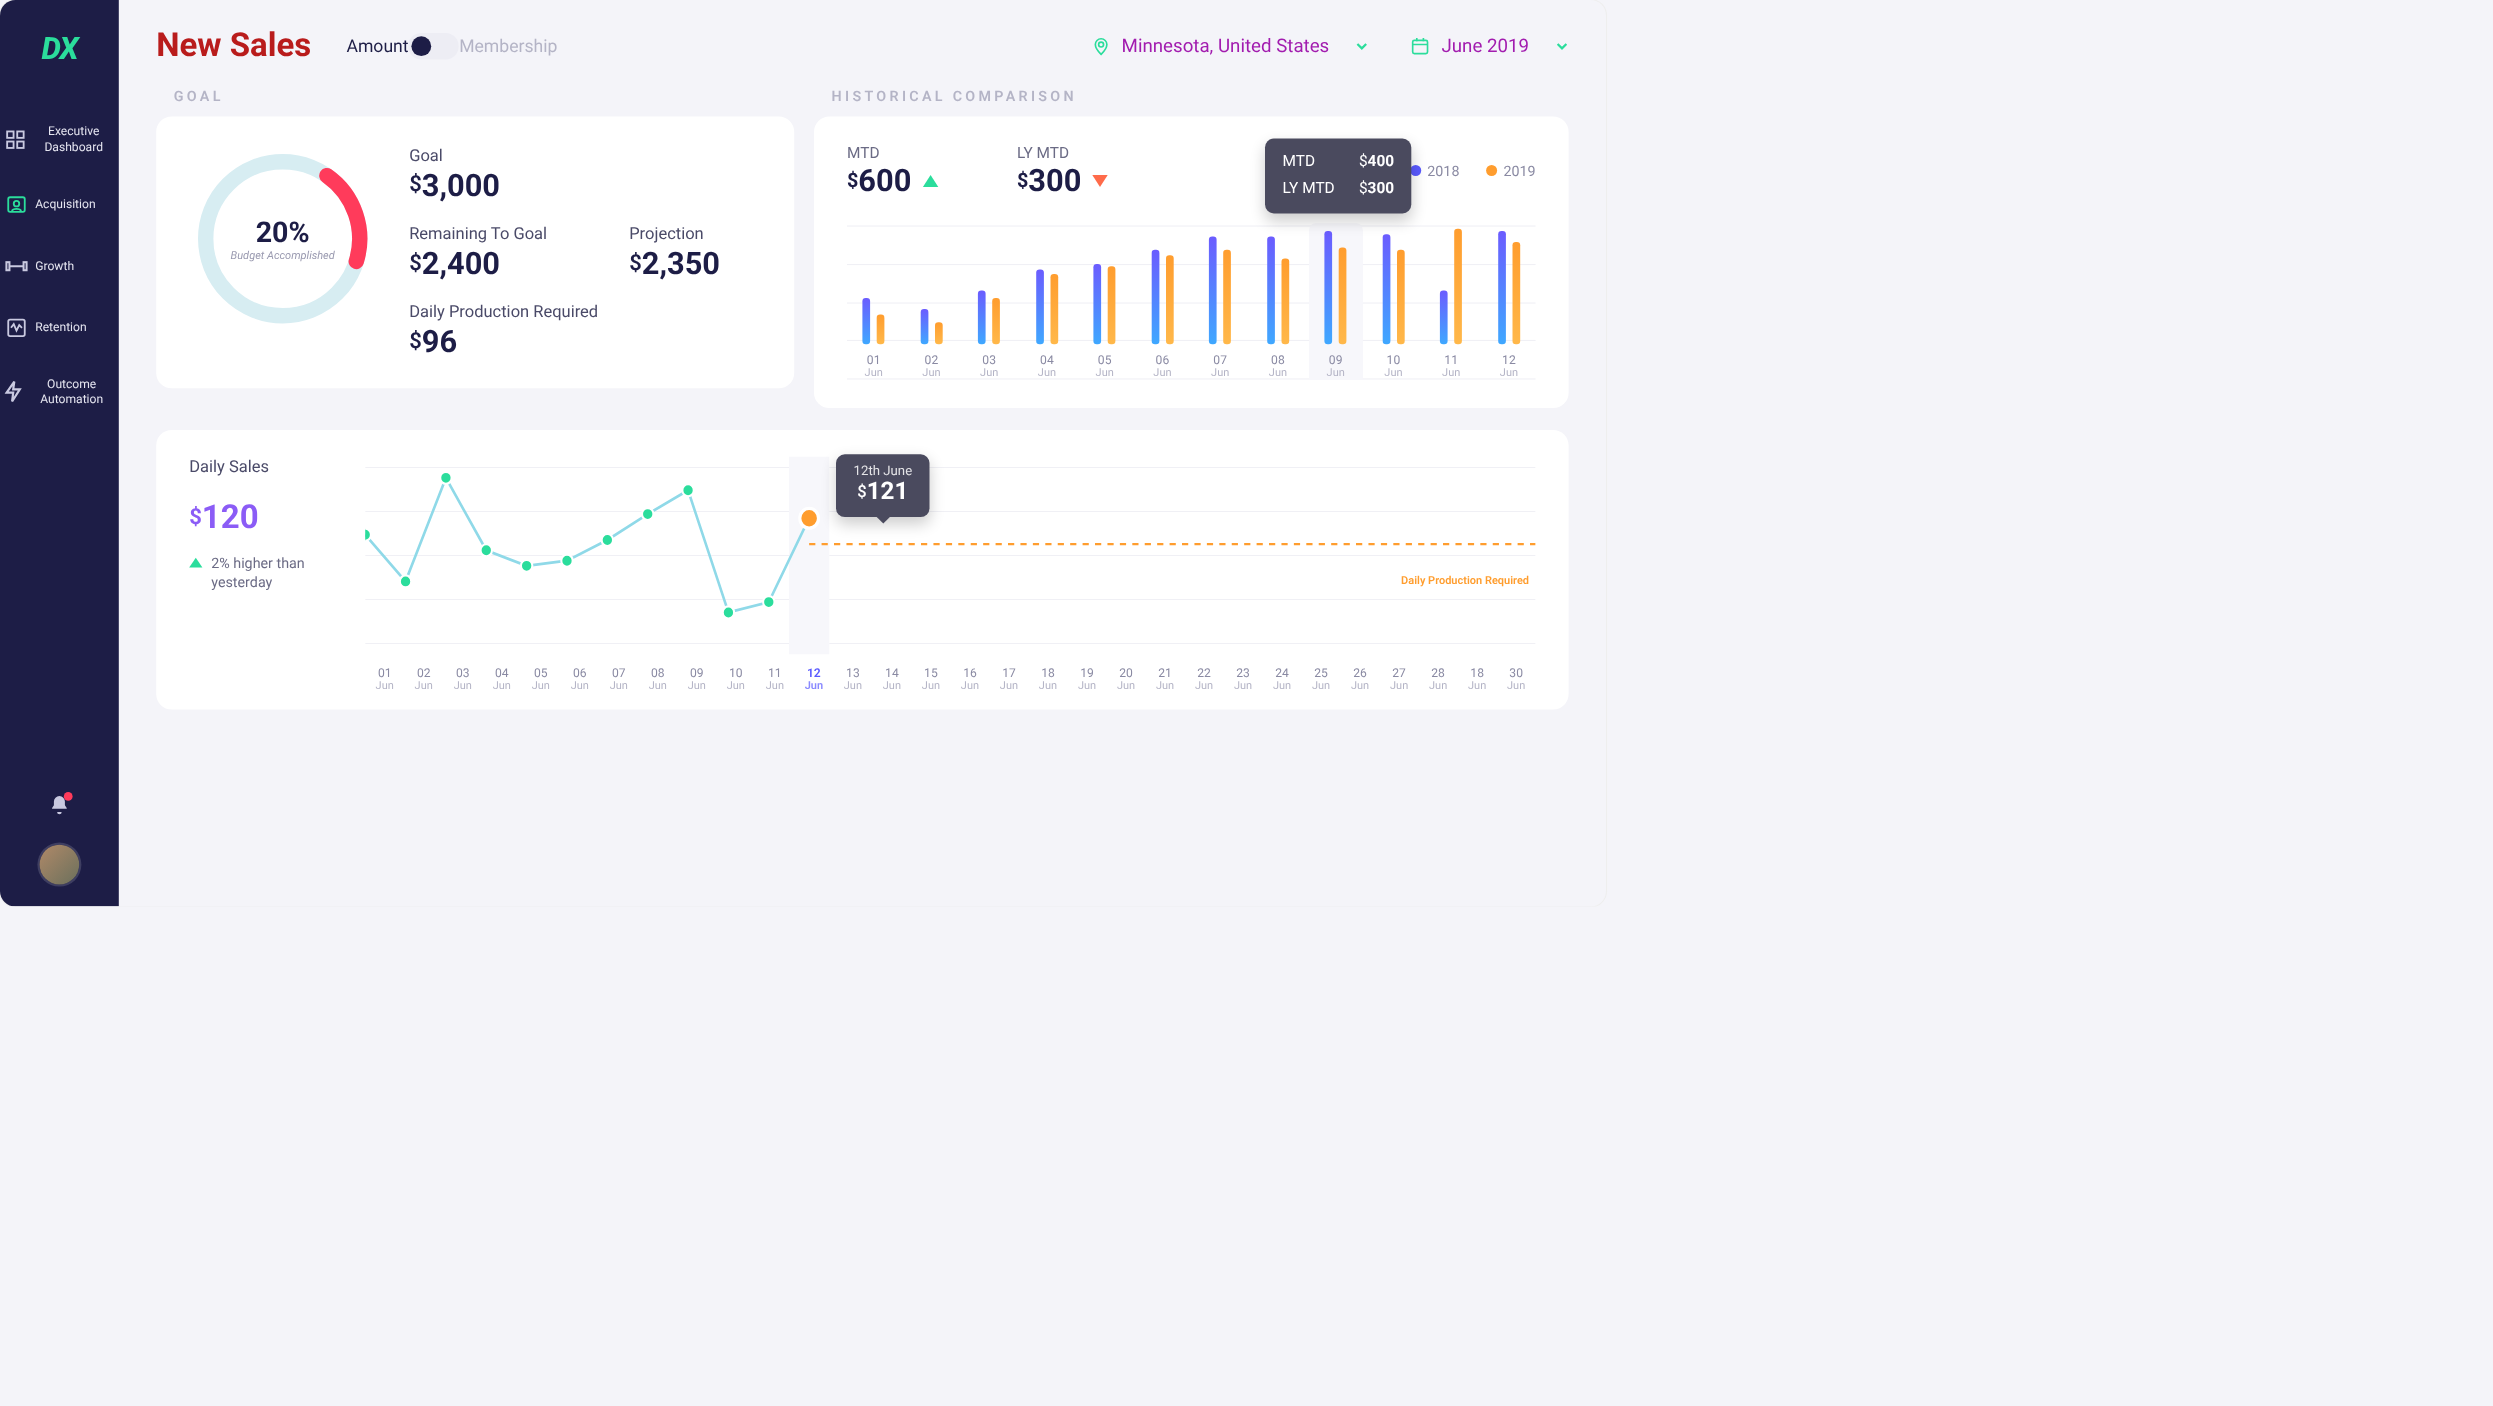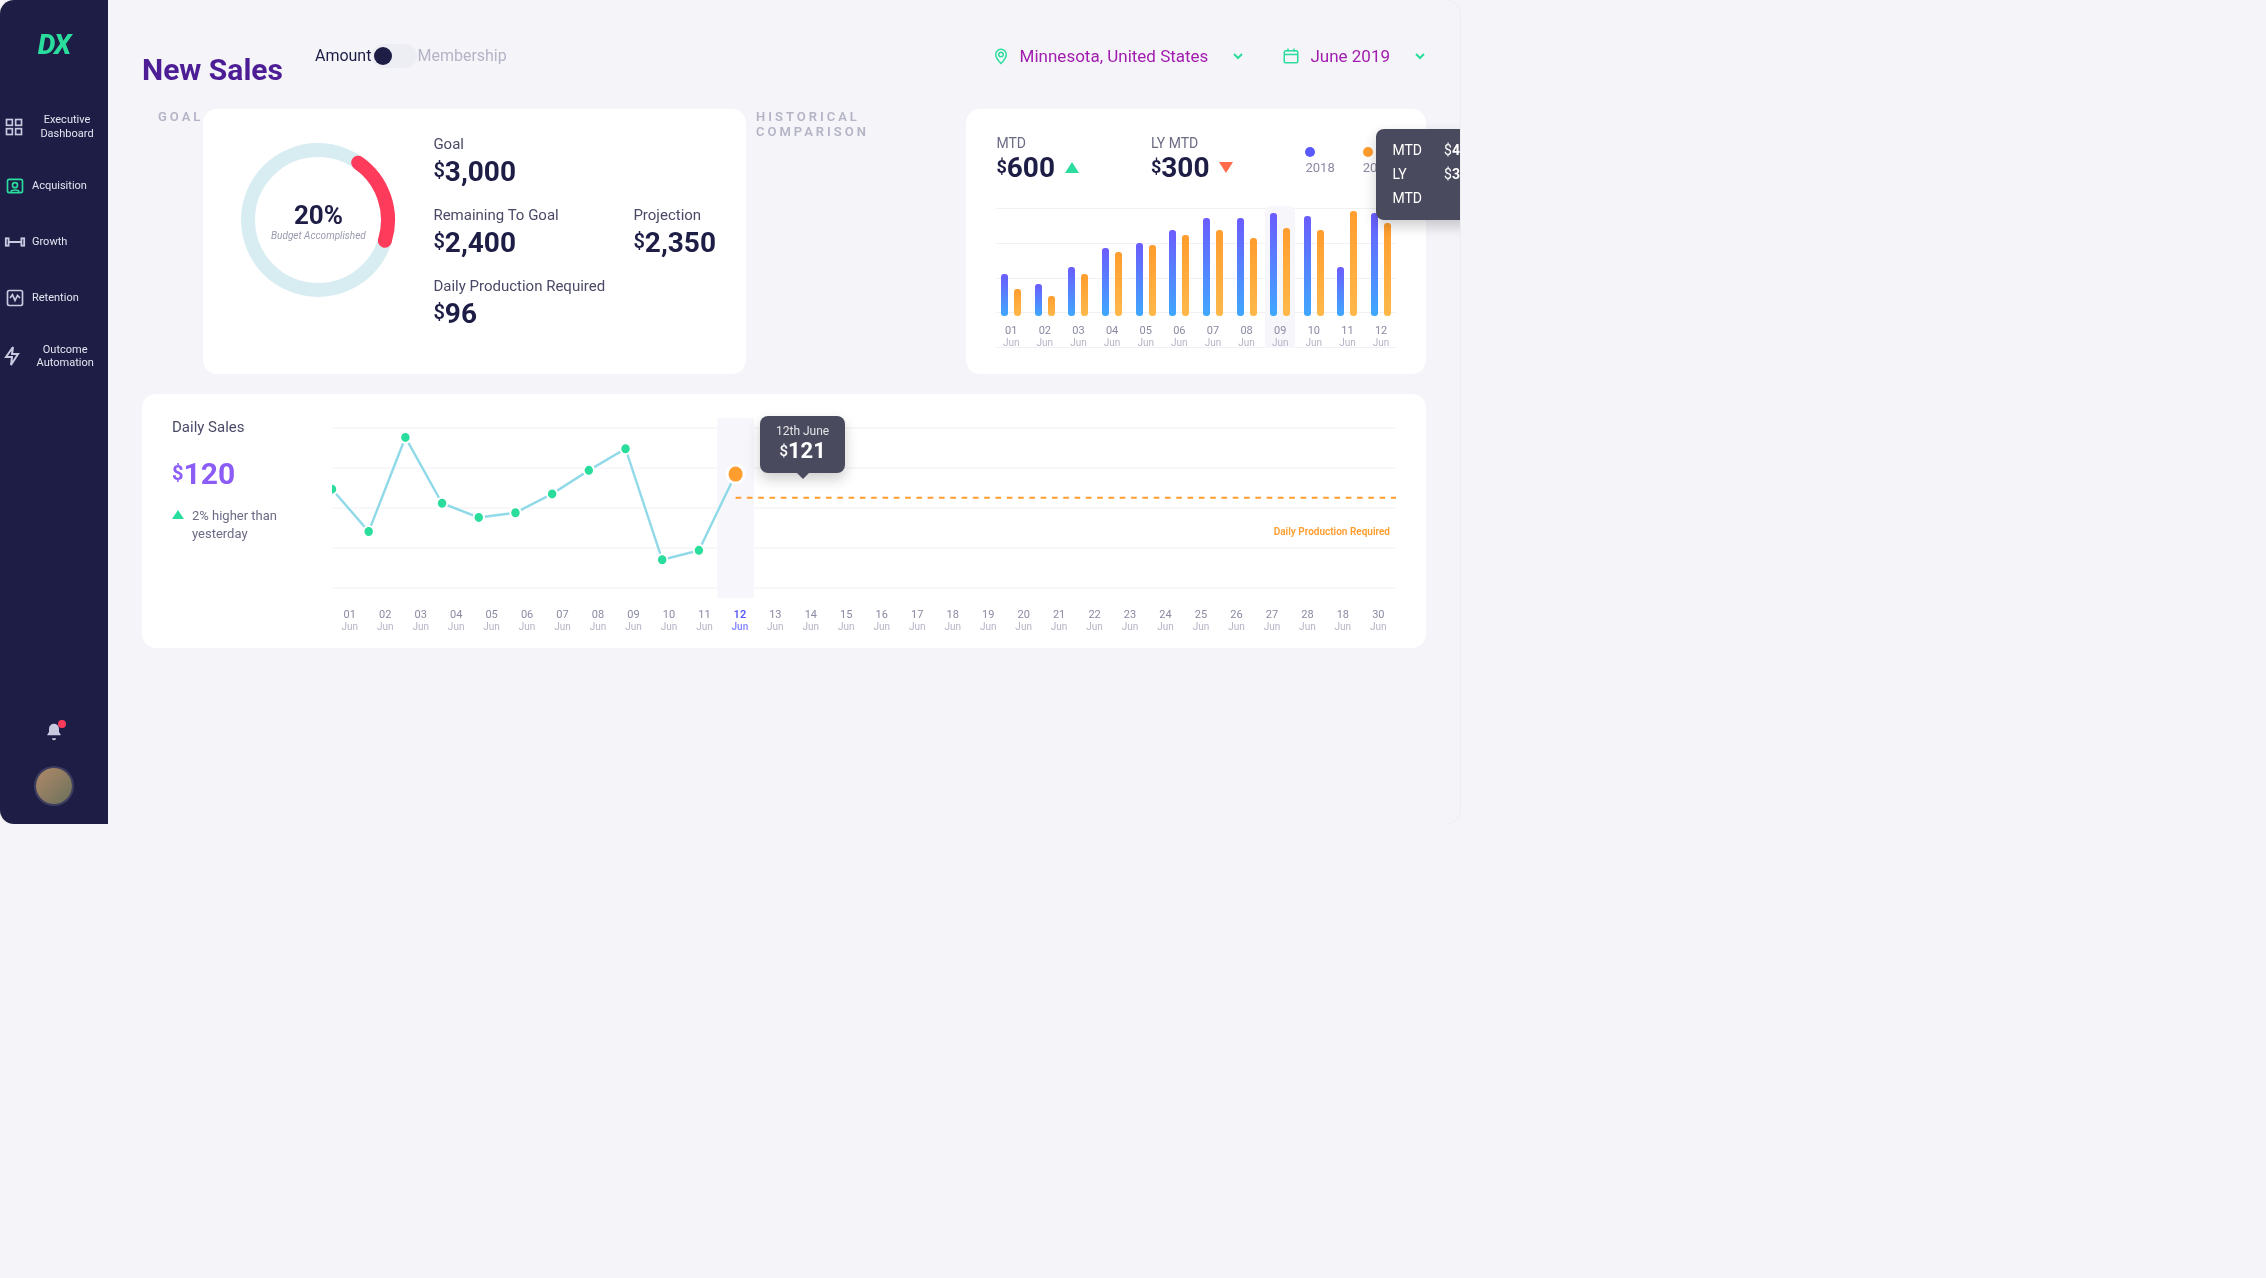--- a/index.html
+++ b/index.html
@@ -12,32 +12,32 @@
 .nav-item .ic { width: 22px; height: 22px; display: flex; align-items: center; justify-content: center; }
 .nav-item span { font-size: 11px; color: #E5E5F0; text-align: center; line-height: 1.25; }
 .nav-item.active .ic svg { stroke: #2BDD9C; }
 .sidebar-bottom { margin-top: auto; display: flex; flex-direction: column; align-items: center; gap: 22px; }
 .bell { position: relative; }
 .bell-dot { position: absolute; top: -2px; right: -2px; width: 8px; height: 8px; background: #FF3B5B; border-radius: 50%; }
 .avatar { width: 36px; height: 36px; border-radius: 50%; background: linear-gradient(135deg,#b08968,#6b705c); box-shadow: 0 0 0 2px rgba(255,255,255,0.15); }
 
 .main { flex: 1; padding: 24px 34px 24px 34px; overflow: auto; }
 .topbar { display: flex; align-items: center; gap: 32px; margin-bottom: 22px; }
-.page-title { font-size: 30px; font-weight: 700; color: #4c1d95; margin-top: 28px; }
+.page-title { font-size: 30px; font-weight: 700; color: #b91c1c; }
 .toggle-wrap { display: flex; align-items: center; font-size: 16px; color: #1D1D46; }
 .toggle-wrap .muted { color: #B4B4C6; }
 .switch { width: 46px; height: 24px; background: #EDEDF4; border-radius: 20px; position: relative; cursor: pointer; }
 .switch::after { content: ""; position: absolute; left: 3px; top: 3px; width: 18px; height: 18px; background: #1D1D46; border-radius: 50%; }
 .top-right { margin-left: auto; display: flex; align-items: center; gap: 38px; }
 .picker { display: flex; align-items: center; gap: 10px; color: #a21caf; font-size: 17px; cursor: pointer; }
 .picker .chev { margin-left: 14px; }
 
 .row1 { display: flex; gap: 18px; margin-bottom: 20px; }
 .section-label { font-size: 13px; letter-spacing: 3px; color: #B4B4C6; font-weight: 600; margin-bottom: 10px; margin-left: 16px; }
-.col { display: flex; flex-direction: row; }
+.col { display: flex; flex-direction: column; }
 .col-goal { width: 580px; }
 .col-hist { flex: 1; }
 .card { background: #fff; border-radius: 14px; padding: 26px 30px; }
 
 .goal-card { display: flex; gap: 30px; align-items: flex-start; }
 .donut-wrap { position: relative; width: 170px; height: 170px; }
 .donut-center { position: absolute; inset: 0; display: flex; flex-direction: column; align-items: center; justify-content: center; }
 .donut-center .pct { font-size: 26px; font-weight: 700; color: #1D1D46; }
 .donut-center .sub { font-size: 10px; color: #9A9AB0; font-style: italic; }
 .goal-stats { display: grid; grid-template-columns: 190px 1fr; row-gap: 18px; column-gap: 10px; }

